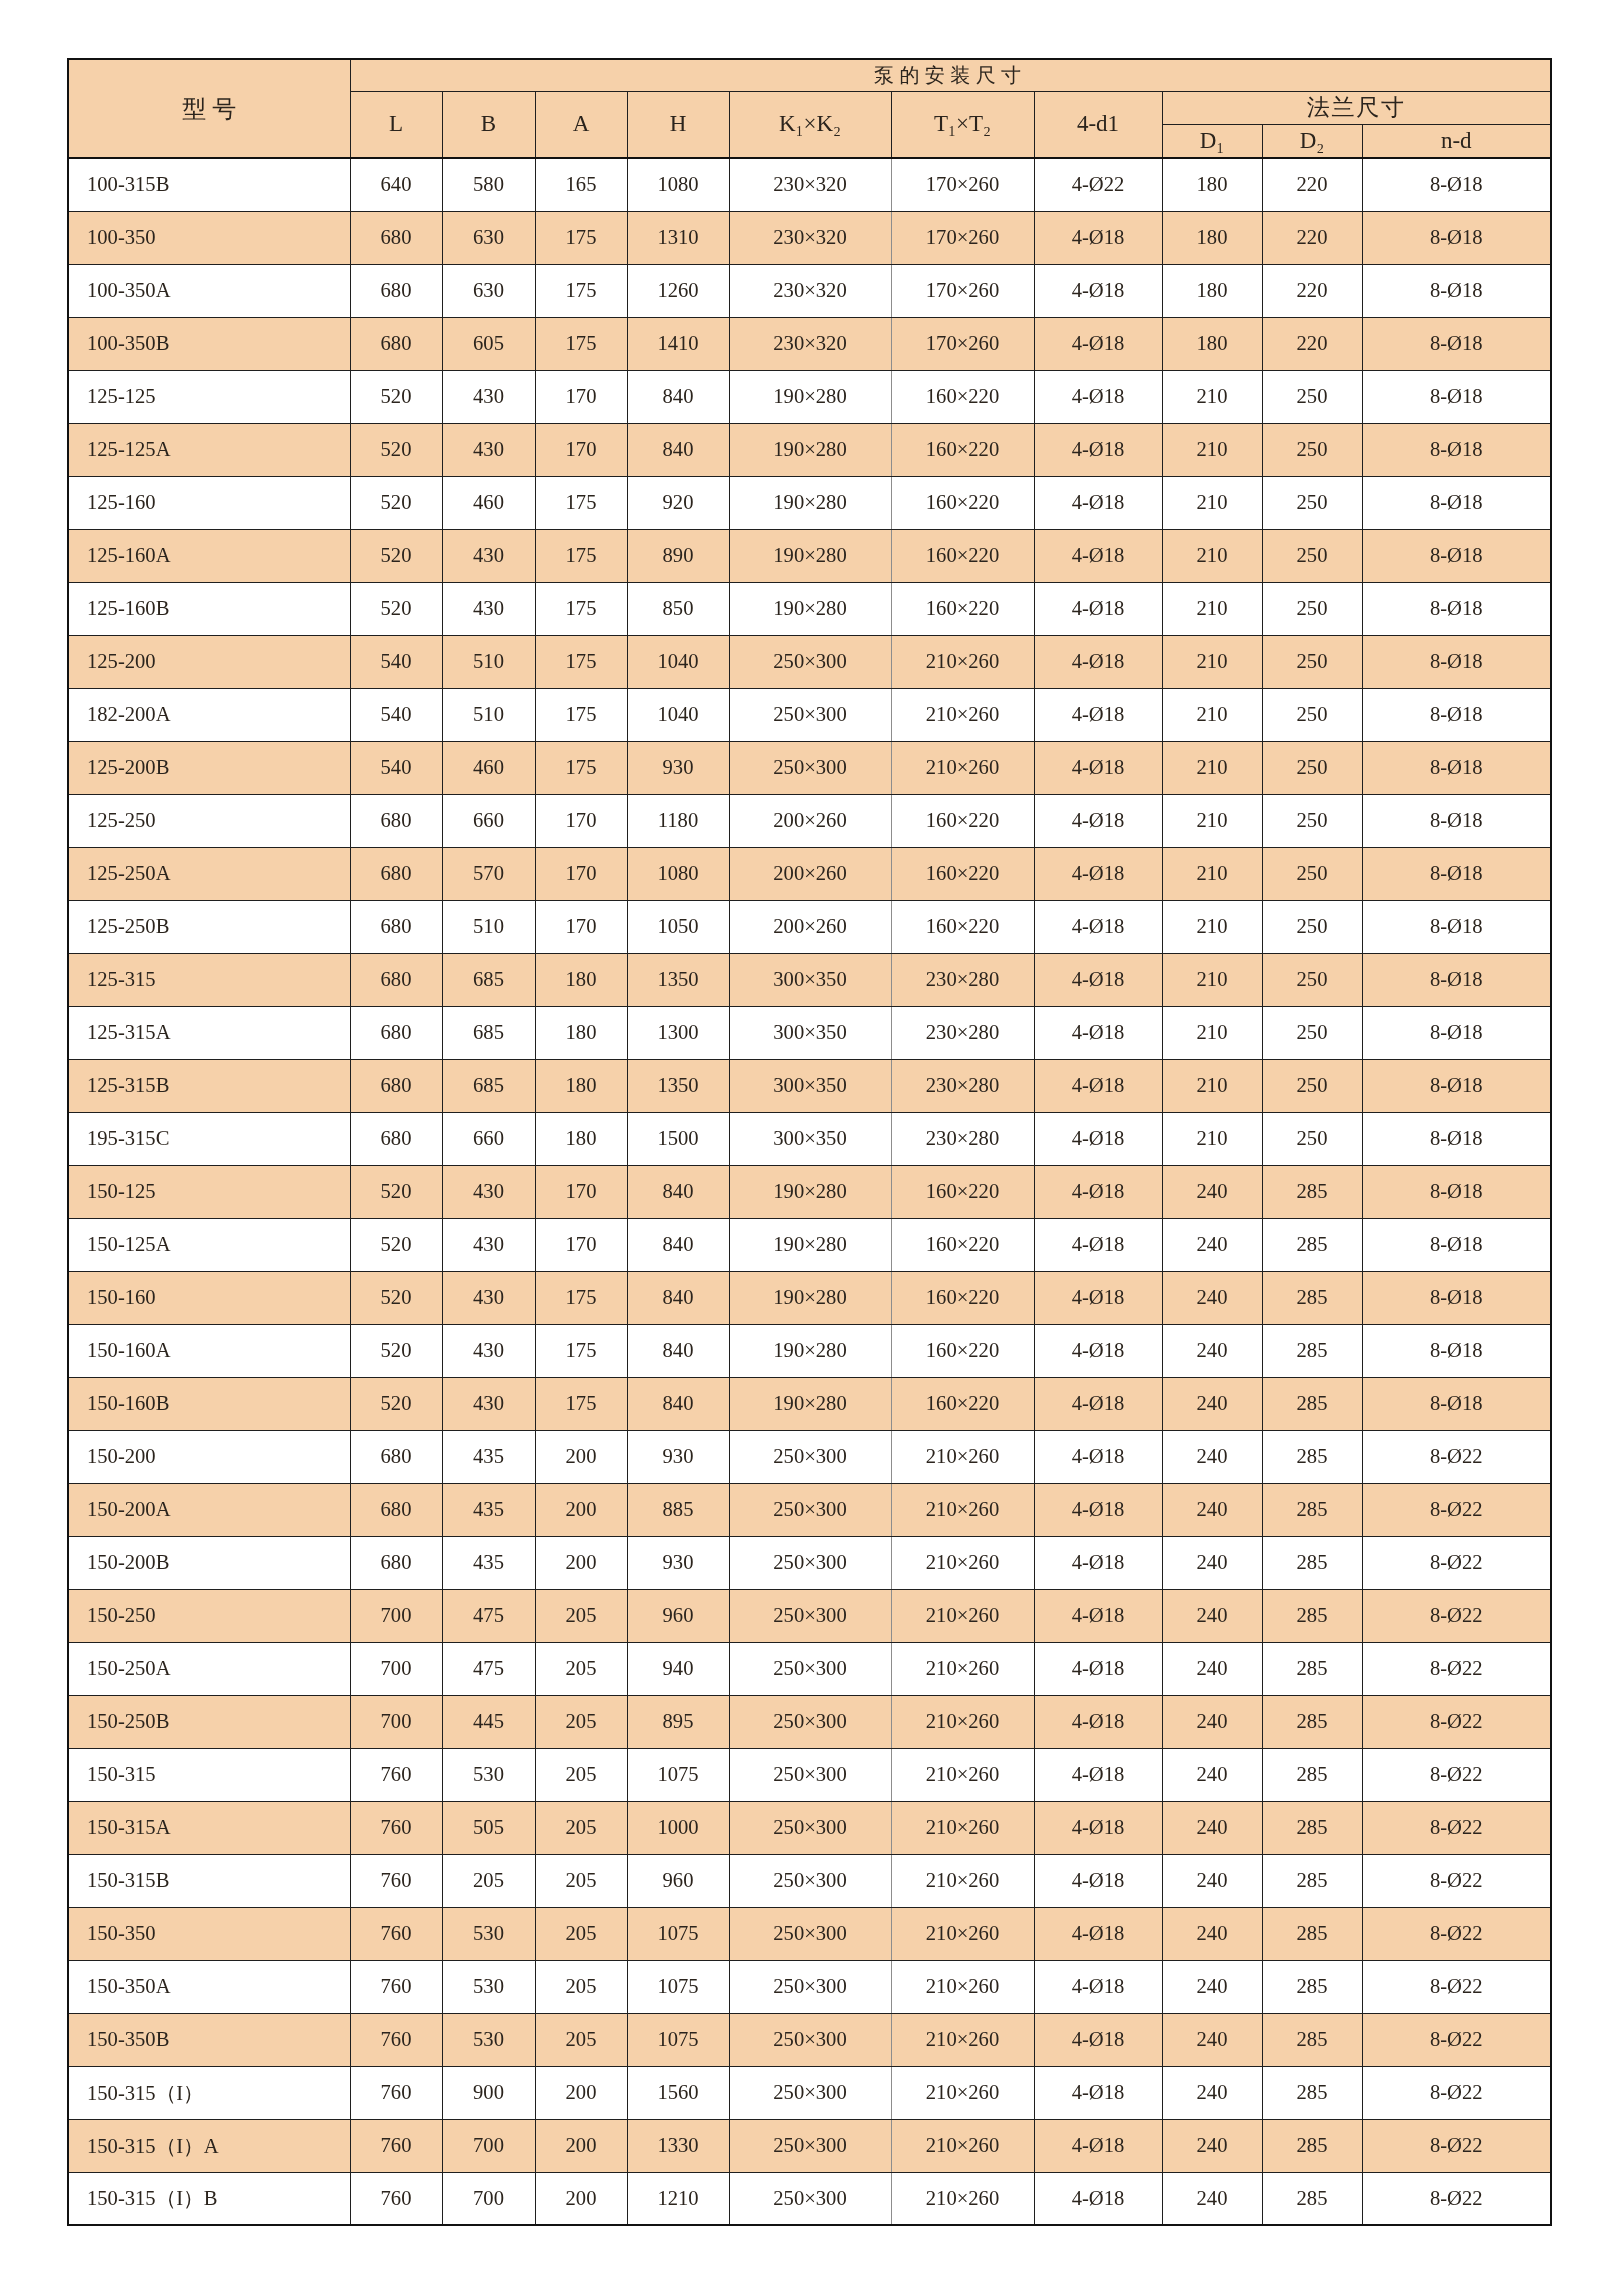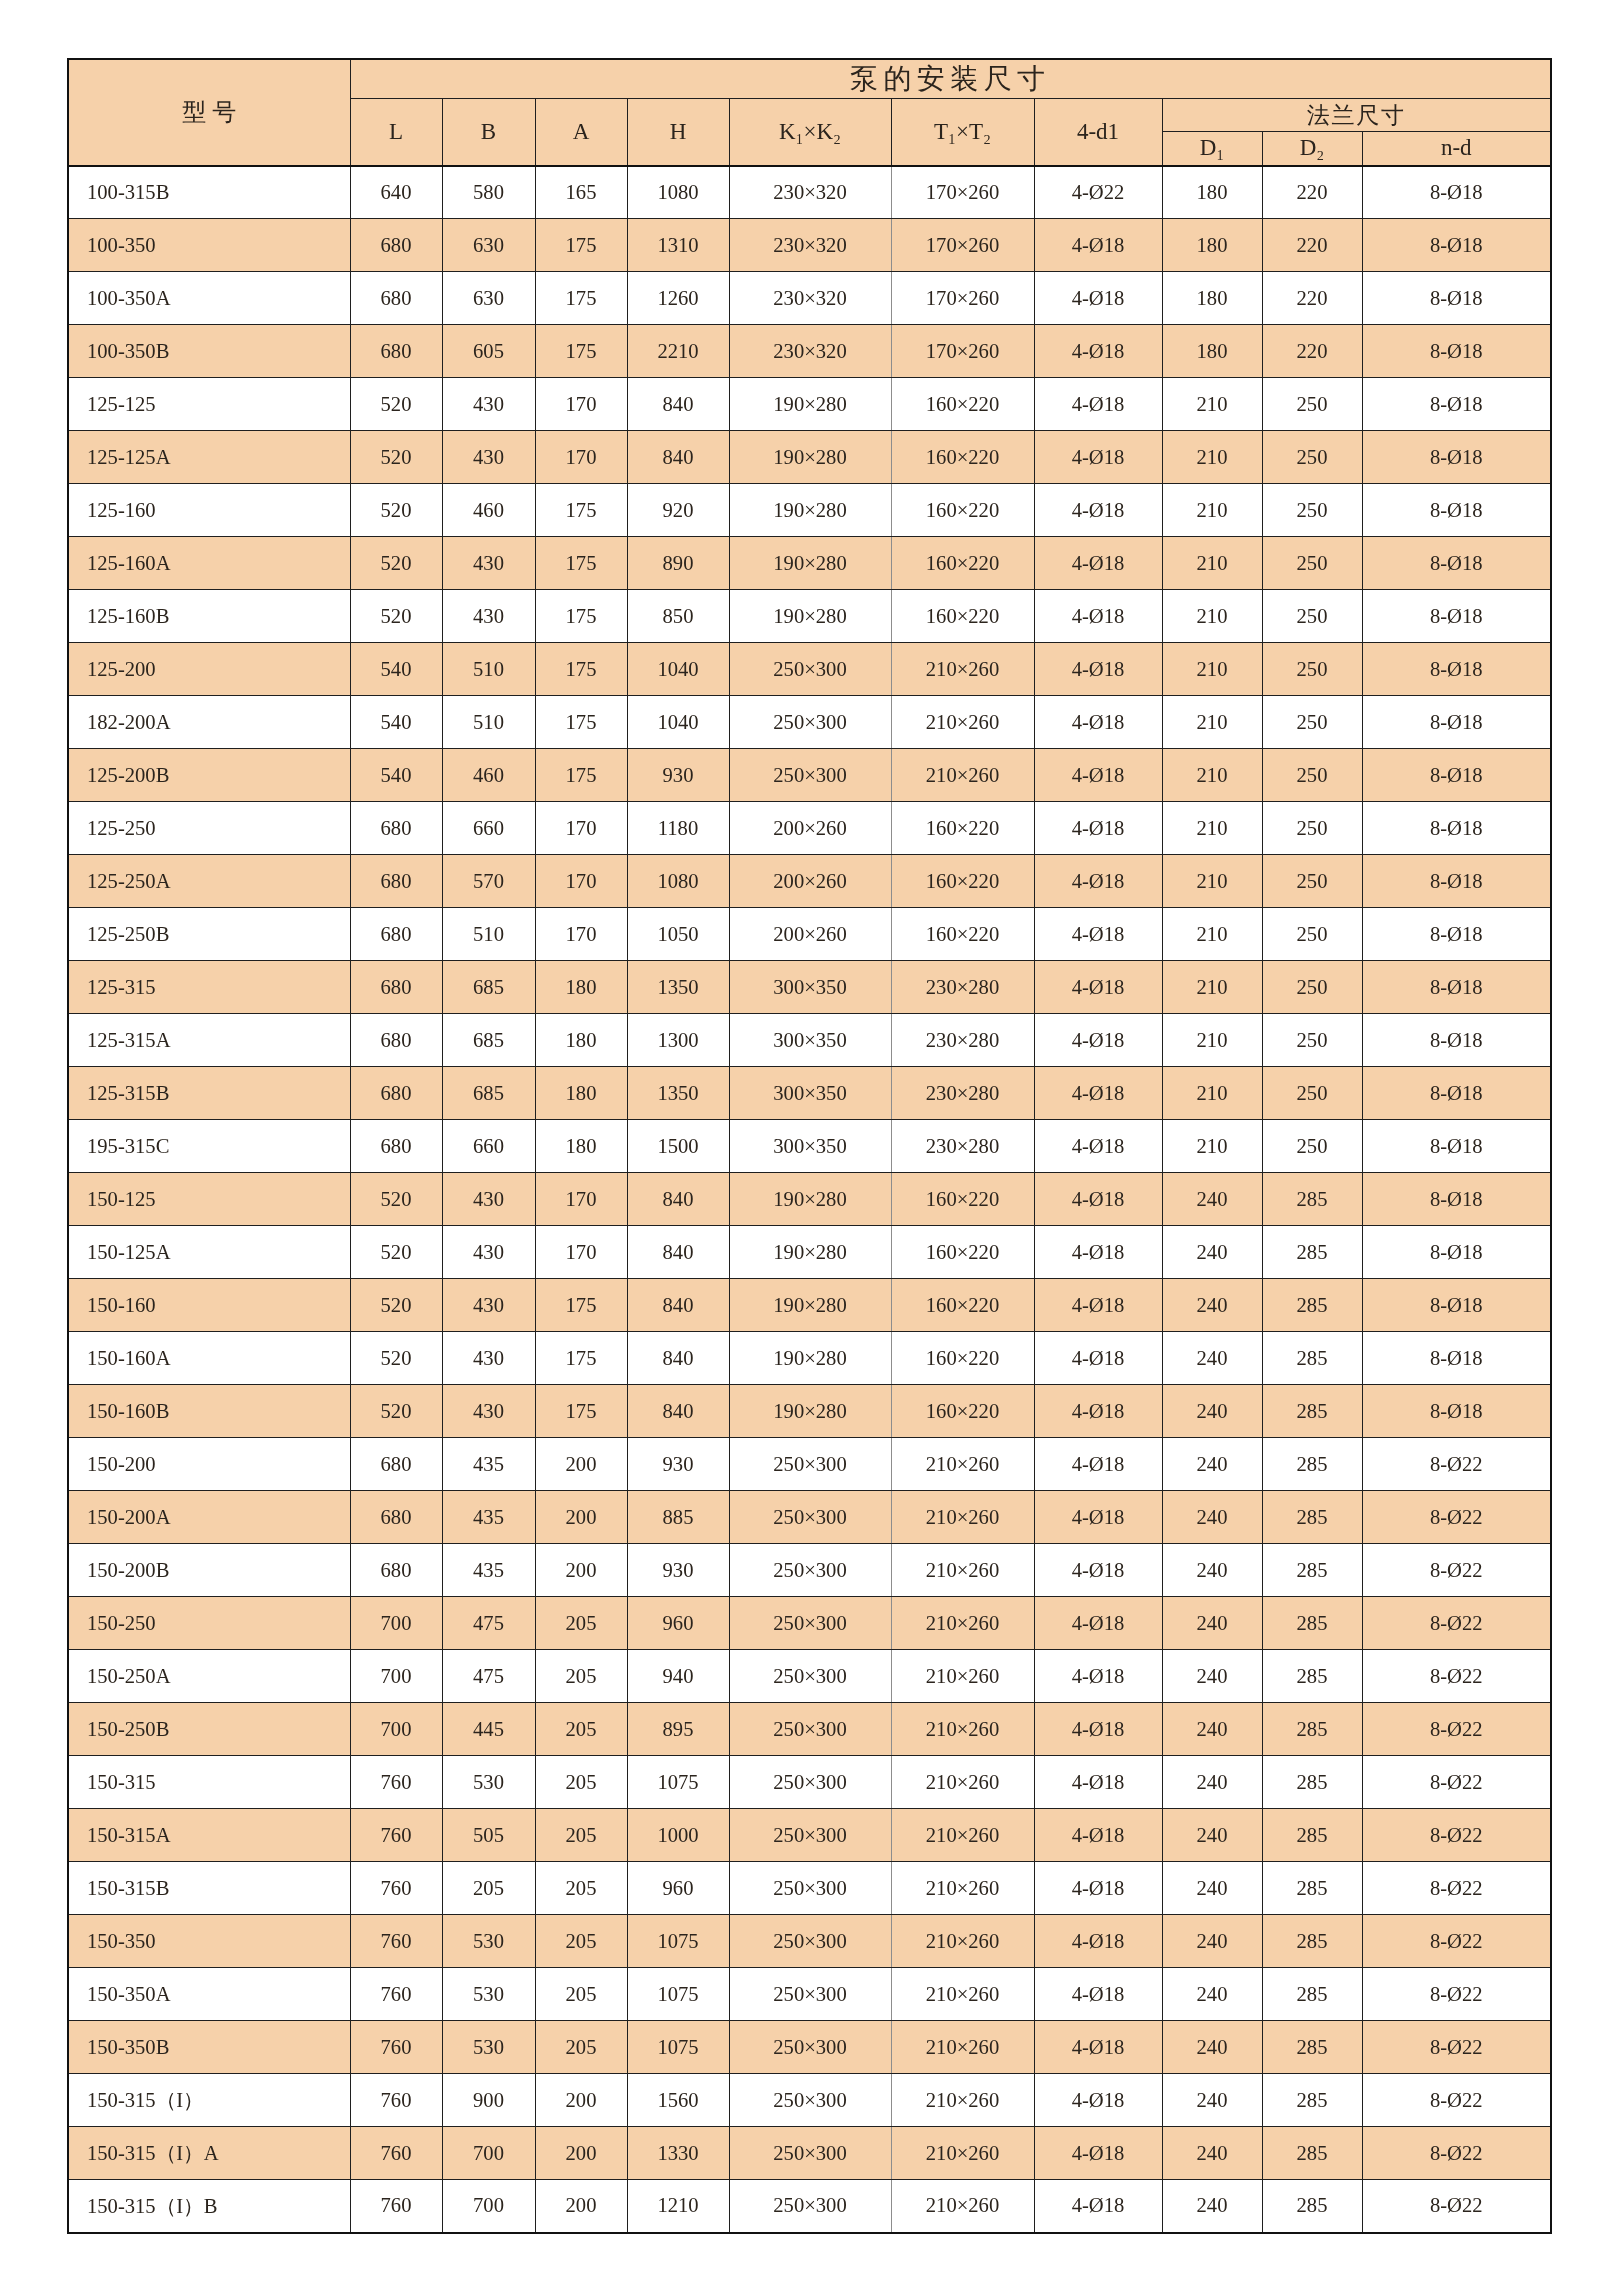--- a/index.html
+++ b/index.html
@@ -40,21 +40,21 @@
     border: 2.7px solid #111111;
   }
   thead th {
     background: #f6d1aa;
     font-size: 23px;
   }
   tr.h1 { height: 32px; }
   tr.h2 { height: 33px; }
   tr.h3 { height: 34px; }
   th.title-h {
-    font-size: 28px;
+    font-size: 20px;
     letter-spacing: 5.4px;
     border-bottom: 3.6px solid #111111;
   }
   th.model-h {
     font-size: 24px;
   }
   th.flange-h {
     font-size: 23px;
     letter-spacing: 1.8px;
     border-bottom: 2.7px solid #111111;
@@ -169,21 +169,21 @@
           <td>4-Ø18</td>
           <td>180</td>
           <td>220</td>
           <td>8-Ø18</td>
         </tr>
         <tr class="stripe">
           <td class="model">100-350B</td>
           <td>680</td>
           <td>605</td>
           <td>175</td>
-          <td>2210</td>
+          <td>1410</td>
           <td>230×320</td>
           <td>170×260</td>
           <td>4-Ø18</td>
           <td>180</td>
           <td>220</td>
           <td>8-Ø18</td>
         </tr>
         <tr>
           <td class="model">125-125</td>
           <td>520</td>

